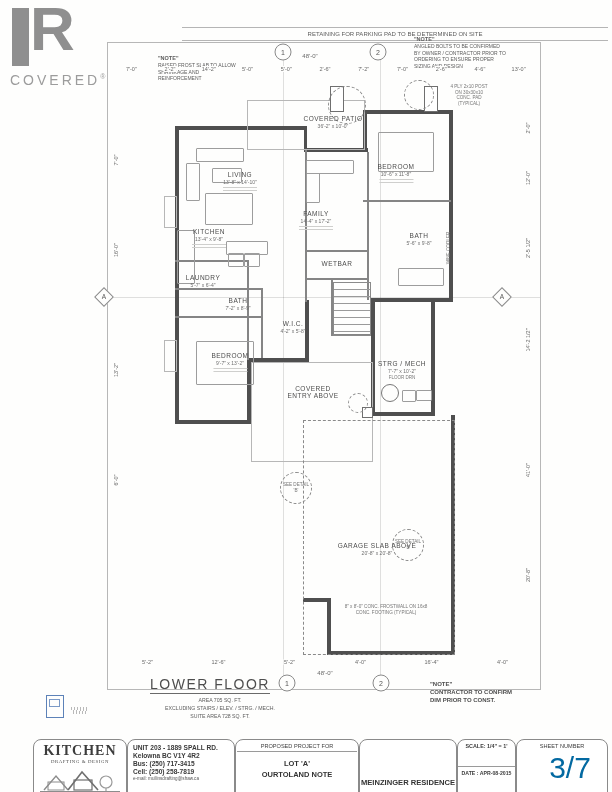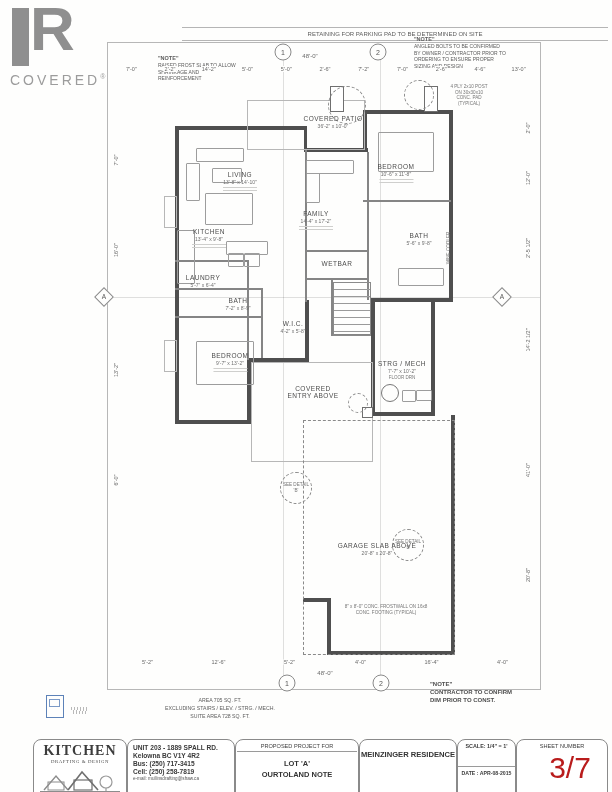--- a/index.html
+++ b/index.html
@@ -60,28 +60,28 @@
   .tb-company .name{font-family:"Liberation Serif",serif;font-weight:bold;font-size:14px;letter-spacing:1px;color:#3d3d3d;margin-top:3px;}
   .tb-company .sub{font-family:"Liberation Serif",serif;font-size:4.8px;letter-spacing:.6px;color:#4a4a4a;}
   .tb-address{left:127px;width:106px;padding-top:3px;text-align:left;}
   .tb-address div{font-size:6.6px;font-weight:bold;color:#3a3a3a;margin:1px 0 0 5px;}
   .tb-address .email{font-size:4.6px;font-weight:normal;color:#555;}
   .tb-project{left:235px;width:122px;text-align:center;}
   .tb-project .hdr{font-size:5.6px;color:#3f3f3f;padding:3px 0 2px;border-bottom:1px solid #9a9a9a;margin:0 1px;}
   .tb-project .l1{font-size:7.5px;font-weight:bold;color:#333;margin-top:7px;}
   .tb-project .l2{font-size:7.5px;font-weight:bold;color:#333;margin-top:2px;}
   .tb-res{left:359px;width:96px;text-align:center;}
-  .tb-res .name{font-size:7.6px;font-weight:bold;color:#333;margin-top:10px;}
+  .tb-res .name{font-size:7.6px;font-weight:bold;color:#333;margin-top:38px;}
   .tb-scale{left:457px;width:57px;text-align:center;}
   .tb-scale .scale{font-size:5.4px;font-weight:bold;color:#3c3c3c;padding:3px 0;}
   .tb-scale .mid{border-top:1px solid #9a9a9a;margin-top:14px;}
   .tb-scale .date{font-size:5.2px;font-weight:bold;color:#3c3c3c;padding-top:3px;}
   .tb-sheet{left:516px;width:90px;text-align:center;}
   .tb-sheet .hdr{font-size:5.6px;color:#3c3c3c;padding-top:3px;}
-  .tb-sheet .num{font-size:30px;color:#b91c1c;margin-top:2px;font-family:"Liberation Sans",sans-serif;padding-left:16px;}
+  .tb-sheet .num{font-size:30px;color:#0369a1;margin-top:2px;font-family:"Liberation Sans",sans-serif;padding-left:16px;}
   .stamp{position:absolute;left:46px;top:695px;width:16px;height:21px;border:1.3px solid #5d82b8;}
   .stamp::after{content:"";position:absolute;left:2px;top:3px;width:9px;height:6px;border:1px solid #7b9ac7;}
   .scribble{position:absolute;left:71px;top:707px;width:16px;height:7px;
             background:repeating-linear-gradient(100deg,#b9b9b9 0,#b9b9b9 1px,transparent 1px,transparent 3px);}
 </style>
 </head>
 <body>
 
 <div class="page">
 
@@ -280,20 +280,21 @@
   <div class="bubble" style="left:378px;top:52px;">2</div>
   <div class="bubble" style="left:287px;top:683px;">1</div>
   <div class="bubble" style="left:381px;top:683px;">2</div>
   <div class="diamond" style="left:104px;top:297px;">
       <span>A</span>
     </div>
   <div class="diamond" style="left:502px;top:297px;">
       <span>A</span>
     </div>
 
+  <div class="lf-title">LOWER FLOOR</div>
   <div class="lf-area">
     <div>AREA      705 SQ. FT.</div>
     <div>EXCLUDING STAIRS / ELEV. / STRG. / MECH.</div>
     <div>SUITE AREA      728 SQ. FT.</div>
   </div>
 
   <div class="stamp"></div>
   <div class="scribble"></div>
 
   <div class="tb tb-company">

